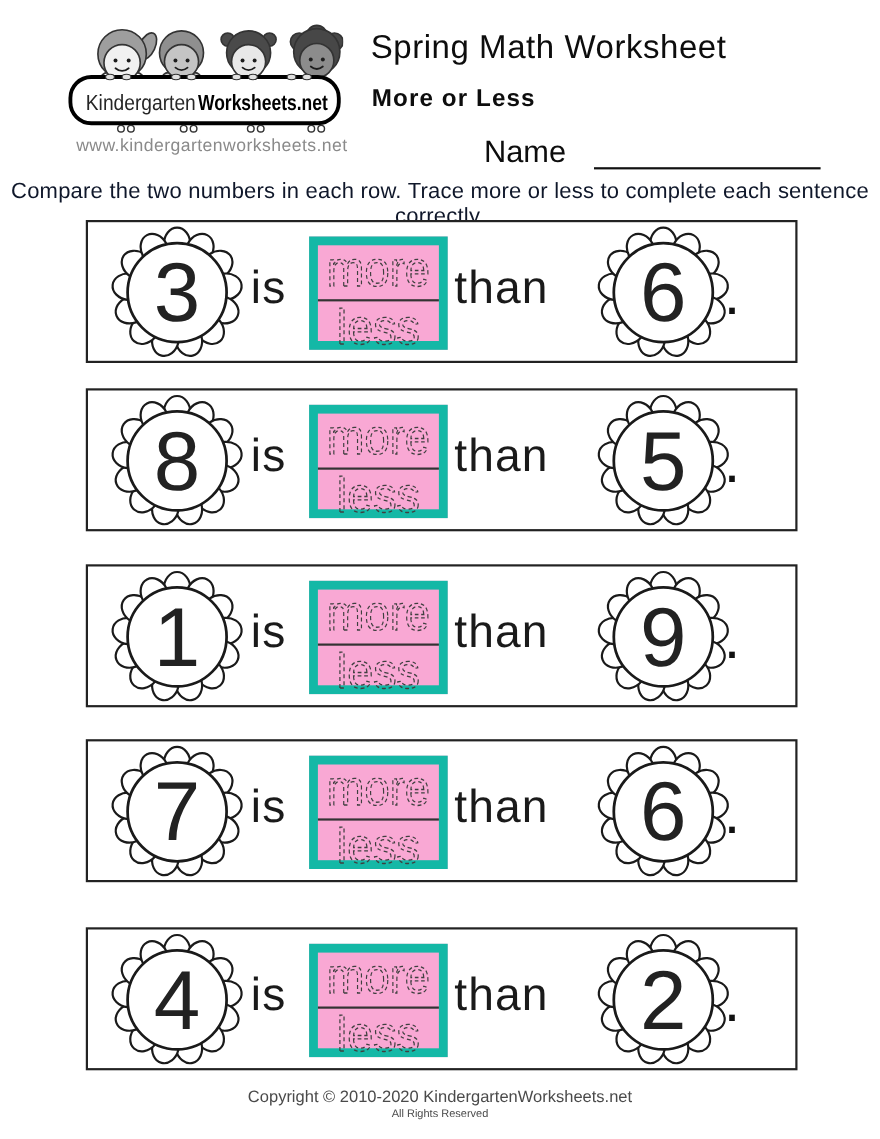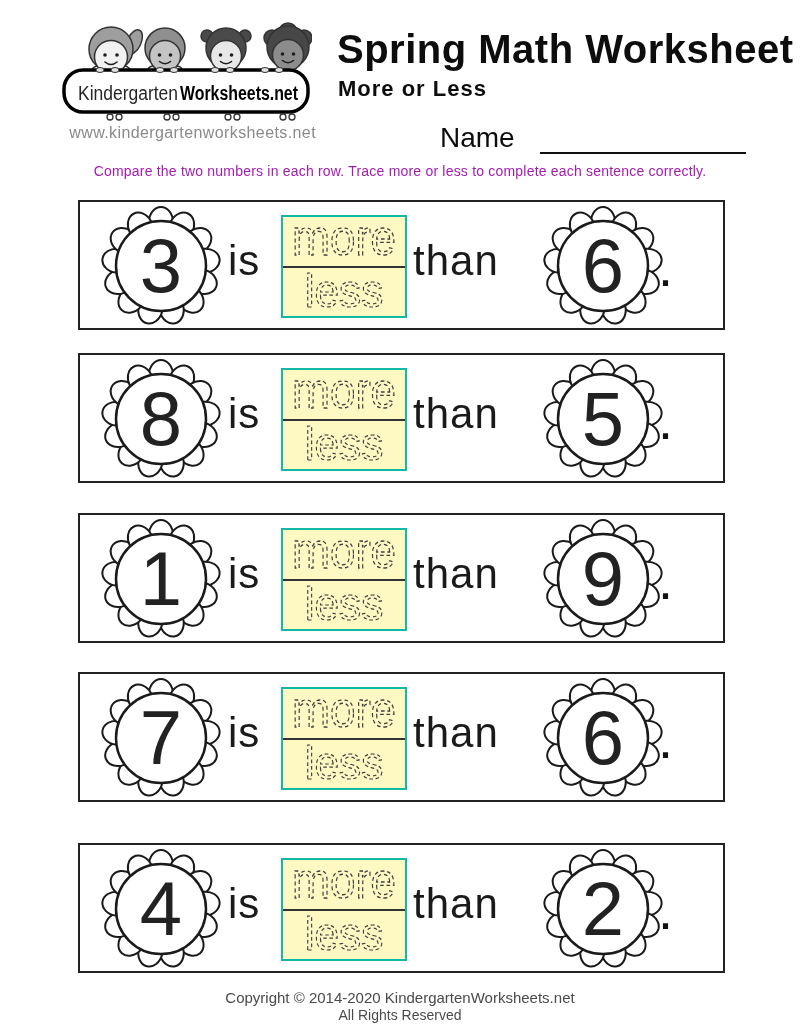--- a/index.html
+++ b/index.html
@@ -21,59 +21,59 @@
   .eye{fill:#1d1d1d;}
   .smile{fill:none;stroke:#1d1d1d;stroke-width:1.6;stroke-linecap:round;}
   .banner{fill:#fff;stroke:#000;stroke-width:3.5;}
   .hand{fill:#e0e0e0;stroke:#333;stroke-width:1;}
   .foot{fill:#fff;stroke:#333;stroke-width:1.3;}
   .banner-reg{font:400 20px "Liberation Sans",sans-serif;fill:#262626;}
   .banner-bold{font:700 20px "Liberation Sans",sans-serif;fill:#000;}
 
   .website{position:absolute;left:56px;top:124px;width:260px;text-align:right;
            font-size:16px;color:#8a8a8a;letter-spacing:0.4px;}
-  .title{position:absolute;left:337px;top:27px;margin:0;font-size:40px;font-weight:700;
+  .title{position:absolute;left:337px;top:27px;margin:0;font-size:30px;font-weight:400;
          letter-spacing:0.5px;color:#0d0d0d;}
   .subtitle{position:absolute;left:338px;top:76px;margin:0;font-size:22px;font-weight:700;
             letter-spacing:1px;color:#0d0d0d;}
   .name-row{position:absolute;left:440px;top:122px;width:306px;display:flex;align-items:flex-end;gap:25px;}
   .name-label{font-size:28px;line-height:1.1;color:#0d0d0d;}
   .name-line{flex:1;border-bottom:2px solid #111;height:30px;}
   .instructions{position:absolute;top:163px;left:0;width:100%;text-align:center;
-                font-size:14px;letter-spacing:0.2px;color:#a21caf;}
+                font-size:20px;letter-spacing:0.2px;color:#0f172a;}
 
   
   .row{position:absolute;left:78px;width:647px;height:130px;border:2px solid #222;
        box-sizing:border-box;background:#fff;}
   .flower{position:absolute;width:122px;height:122px;}
   .flower.left-pos{left:20px;top:3px;}
   .flower.right-pos{left:462px;top:3px;}
   .flower svg{display:block;width:100%;height:100%;}
   .petals ellipse{fill:#fff;stroke:#1a1a1a;stroke-width:2;}
   .flower-center{fill:#fff;stroke:#1a1a1a;stroke-width:2.5;}
   .flower-number{fill:#222;font:400 76px "Liberation Sans",sans-serif;text-anchor:middle;}
 
   .word{position:absolute;top:38px;font-size:42px;line-height:1;color:#1a1a1a;letter-spacing:1px;}
   .word.is{left:148px;}
   .word.than{left:333px;}
   .period{position:absolute;left:578px;top:38px;font-size:54px;line-height:1;color:#111;}
 
   .tracebox{position:absolute;left:201px;top:13px;width:126px;height:103px;
-            border:2px solid #14b8a6;box-sizing:border-box;background:#fef9c3;}
+            border:8px solid #14b8a6;box-sizing:border-box;background:#f9a8d4;}
   .tracecell{width:100%;height:49px;}
   .tracecell.top{border-bottom:2px solid #333;box-sizing:content-box;}
   .tracecell.bottom{height:45px;}
   .tracesvg{display:block;width:100%;height:100%;}
   .tracetext{fill:none;stroke:#3f3f3f;stroke-width:1.3;stroke-dasharray:4 3;
              font:400 50px "Liberation Sans",sans-serif;text-anchor:middle;}
 
   
   .footer{position:absolute;top:989px;left:0;width:100%;text-align:center;color:#4a4a4a;}
   .footer .line1{font-size:15px;}
-  .footer .line2{font-size:14px;margin-top:1px;}
+  .footer .line2{font-size:10px;margin-top:1px;}
 </style>
 </head>
 <body>
 
 <div class="page">
 
   <svg class="logo-svg" viewBox="0 0 252 106">
     <g>
       <ellipse cx="74" cy="26" rx="7" ry="13" transform="rotate(25 74 26)" class="hair1"></ellipse>
       <circle cx="51" cy="33" r="22" class="hair1"></circle>
@@ -445,16 +445,16 @@
             </g>
         <circle class="flower-center" cx="61" cy="61" r="45"></circle>
         <text class="flower-number" x="61" y="87">2</text>
       </svg>
     </div>
     <div class="period">.</div>
   </div>
 </div>
 
   <div class="footer">
-    <div class="line1">Copyright © 2014-2020 KindergartenWorksheets.net</div>
+    <div class="line1">Copyright © 2010-2020 KindergartenWorksheets.net</div>
     <div class="line2">All Rights Reserved</div>
   </div>
 </div>
 
 </body></html>

